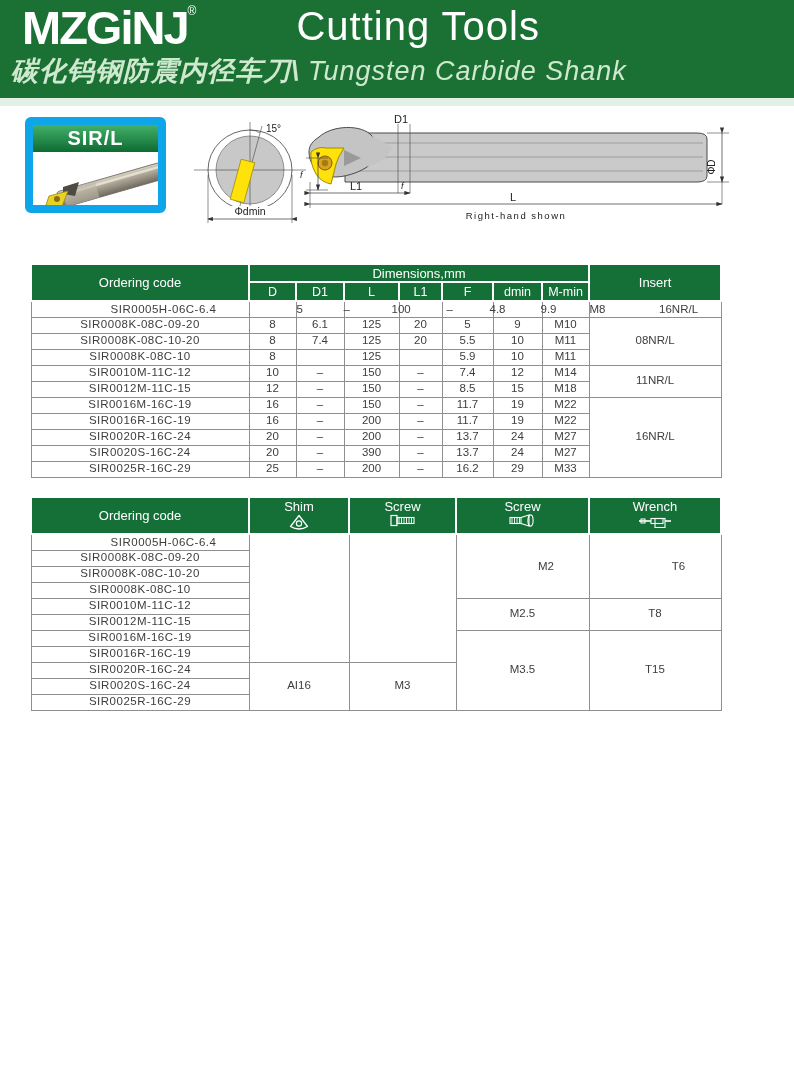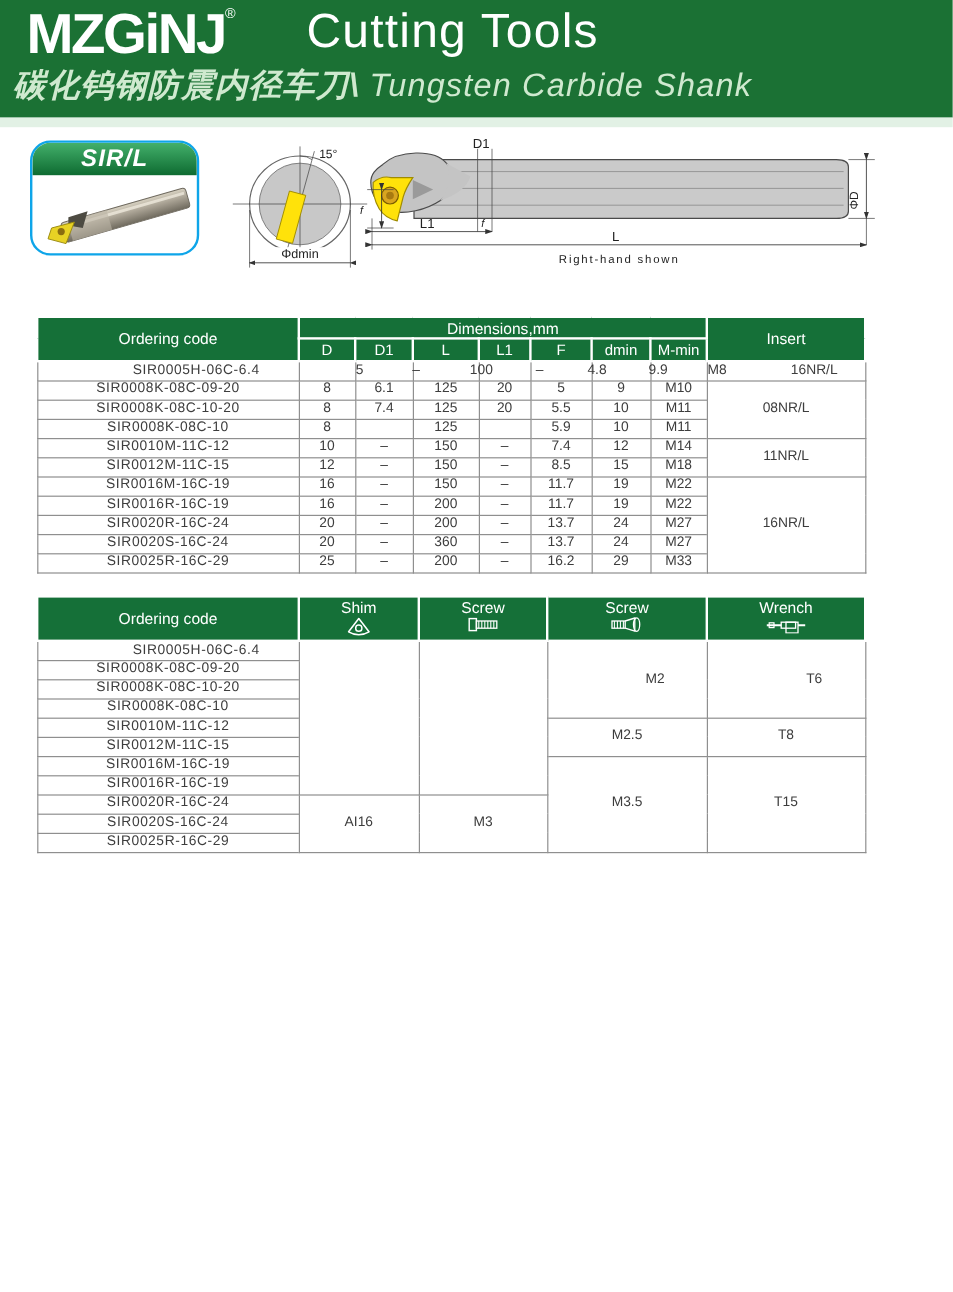--- a/index.html
+++ b/index.html
@@ -6,33 +6,33 @@
   html,body { background:#fff; }
   body {
     width:794px; height:1077px;
     font-family:"Liberation Sans", sans-serif;
     position:relative; overflow:hidden;
   }
   .page { position:relative; width:794px; height:1077px; background:#fff; }
 
   
   .banner { position:absolute; left:0; top:0; width:794px; height:98px; background:#1b7134; color:#fff; }
-  .banner-row1 { display:flex; align-items:flex-start; padding:3px 0 0 22px; }
+  .banner-row1 { display:flex; align-items:flex-start; padding:3px 0 0 22px;gap:41px; }
   .logo { font-size:47px; font-weight:bold; letter-spacing:-2px; line-height:1.05; }
   .reg { font-size:12px; vertical-align:top; position:relative; top:2px; font-weight:normal; }
   .banner-title { font-size:40px; font-weight:normal; margin-left:61px; letter-spacing:1px; line-height:1.15; }
   .banner-row2 { padding-left:11px; margin-top:1px; font-style:italic; font-size:27px; color:#cfe9cf; letter-spacing:1px; white-space:pre; }
   .sub-cn { font-weight:bold; }
   .sub-en { font-weight:normal; }
   .strip { position:absolute; left:0; top:98px; width:794px; height:8px; background:#e2f1e5; }
 
   
   .figures { position:absolute; left:0; top:106px; width:794px; height:150px; }
   .model-card { position:absolute; left:25px; top:11px; width:141px; height:96px;
-      border:2px solid #0ea5e9; border-radius:17px; overflow:hidden; background:#fff;font-style:italic; }
+      border:8px solid #0ea5e9; border-radius:6px; overflow:hidden; background:#fff; }
   .model-card-header { height:27px; background:linear-gradient(180deg,#43b06b,#0e6b31);
       color:#fff; font-weight:bold; font-size:20px; text-align:center; line-height:26px; letter-spacing:1px; }
   .model-card-body { position:relative; height:67px; }
   .fig-circle { position:absolute; left:190px; top:7px; }
   .fig-drawing { position:absolute; left:298px; top:6px; }
   svg text { font-family:"Liberation Sans", sans-serif; fill:#222; }
 
   
   table { border-collapse:collapse; table-layout:fixed; background:#fff; }
   #table1 { position:absolute; left:30px; top:263px; width:690px; }
@@ -276,21 +276,21 @@
           <td>200</td>
           <td>–</td>
           <td>13.7</td>
           <td>24</td>
           <td>M27</td>
         </tr>
         <tr>
           <td class="code">SIR0020S-16C-24</td>
           <td>20</td>
           <td>–</td>
-          <td>360</td>
+          <td>390</td>
           <td>–</td>
           <td>13.7</td>
           <td>24</td>
           <td>M27</td>
         </tr>
         <tr>
           <td class="code">SIR0025R-16C-29</td>
           <td>25</td>
           <td>–</td>
           <td>200</td>

